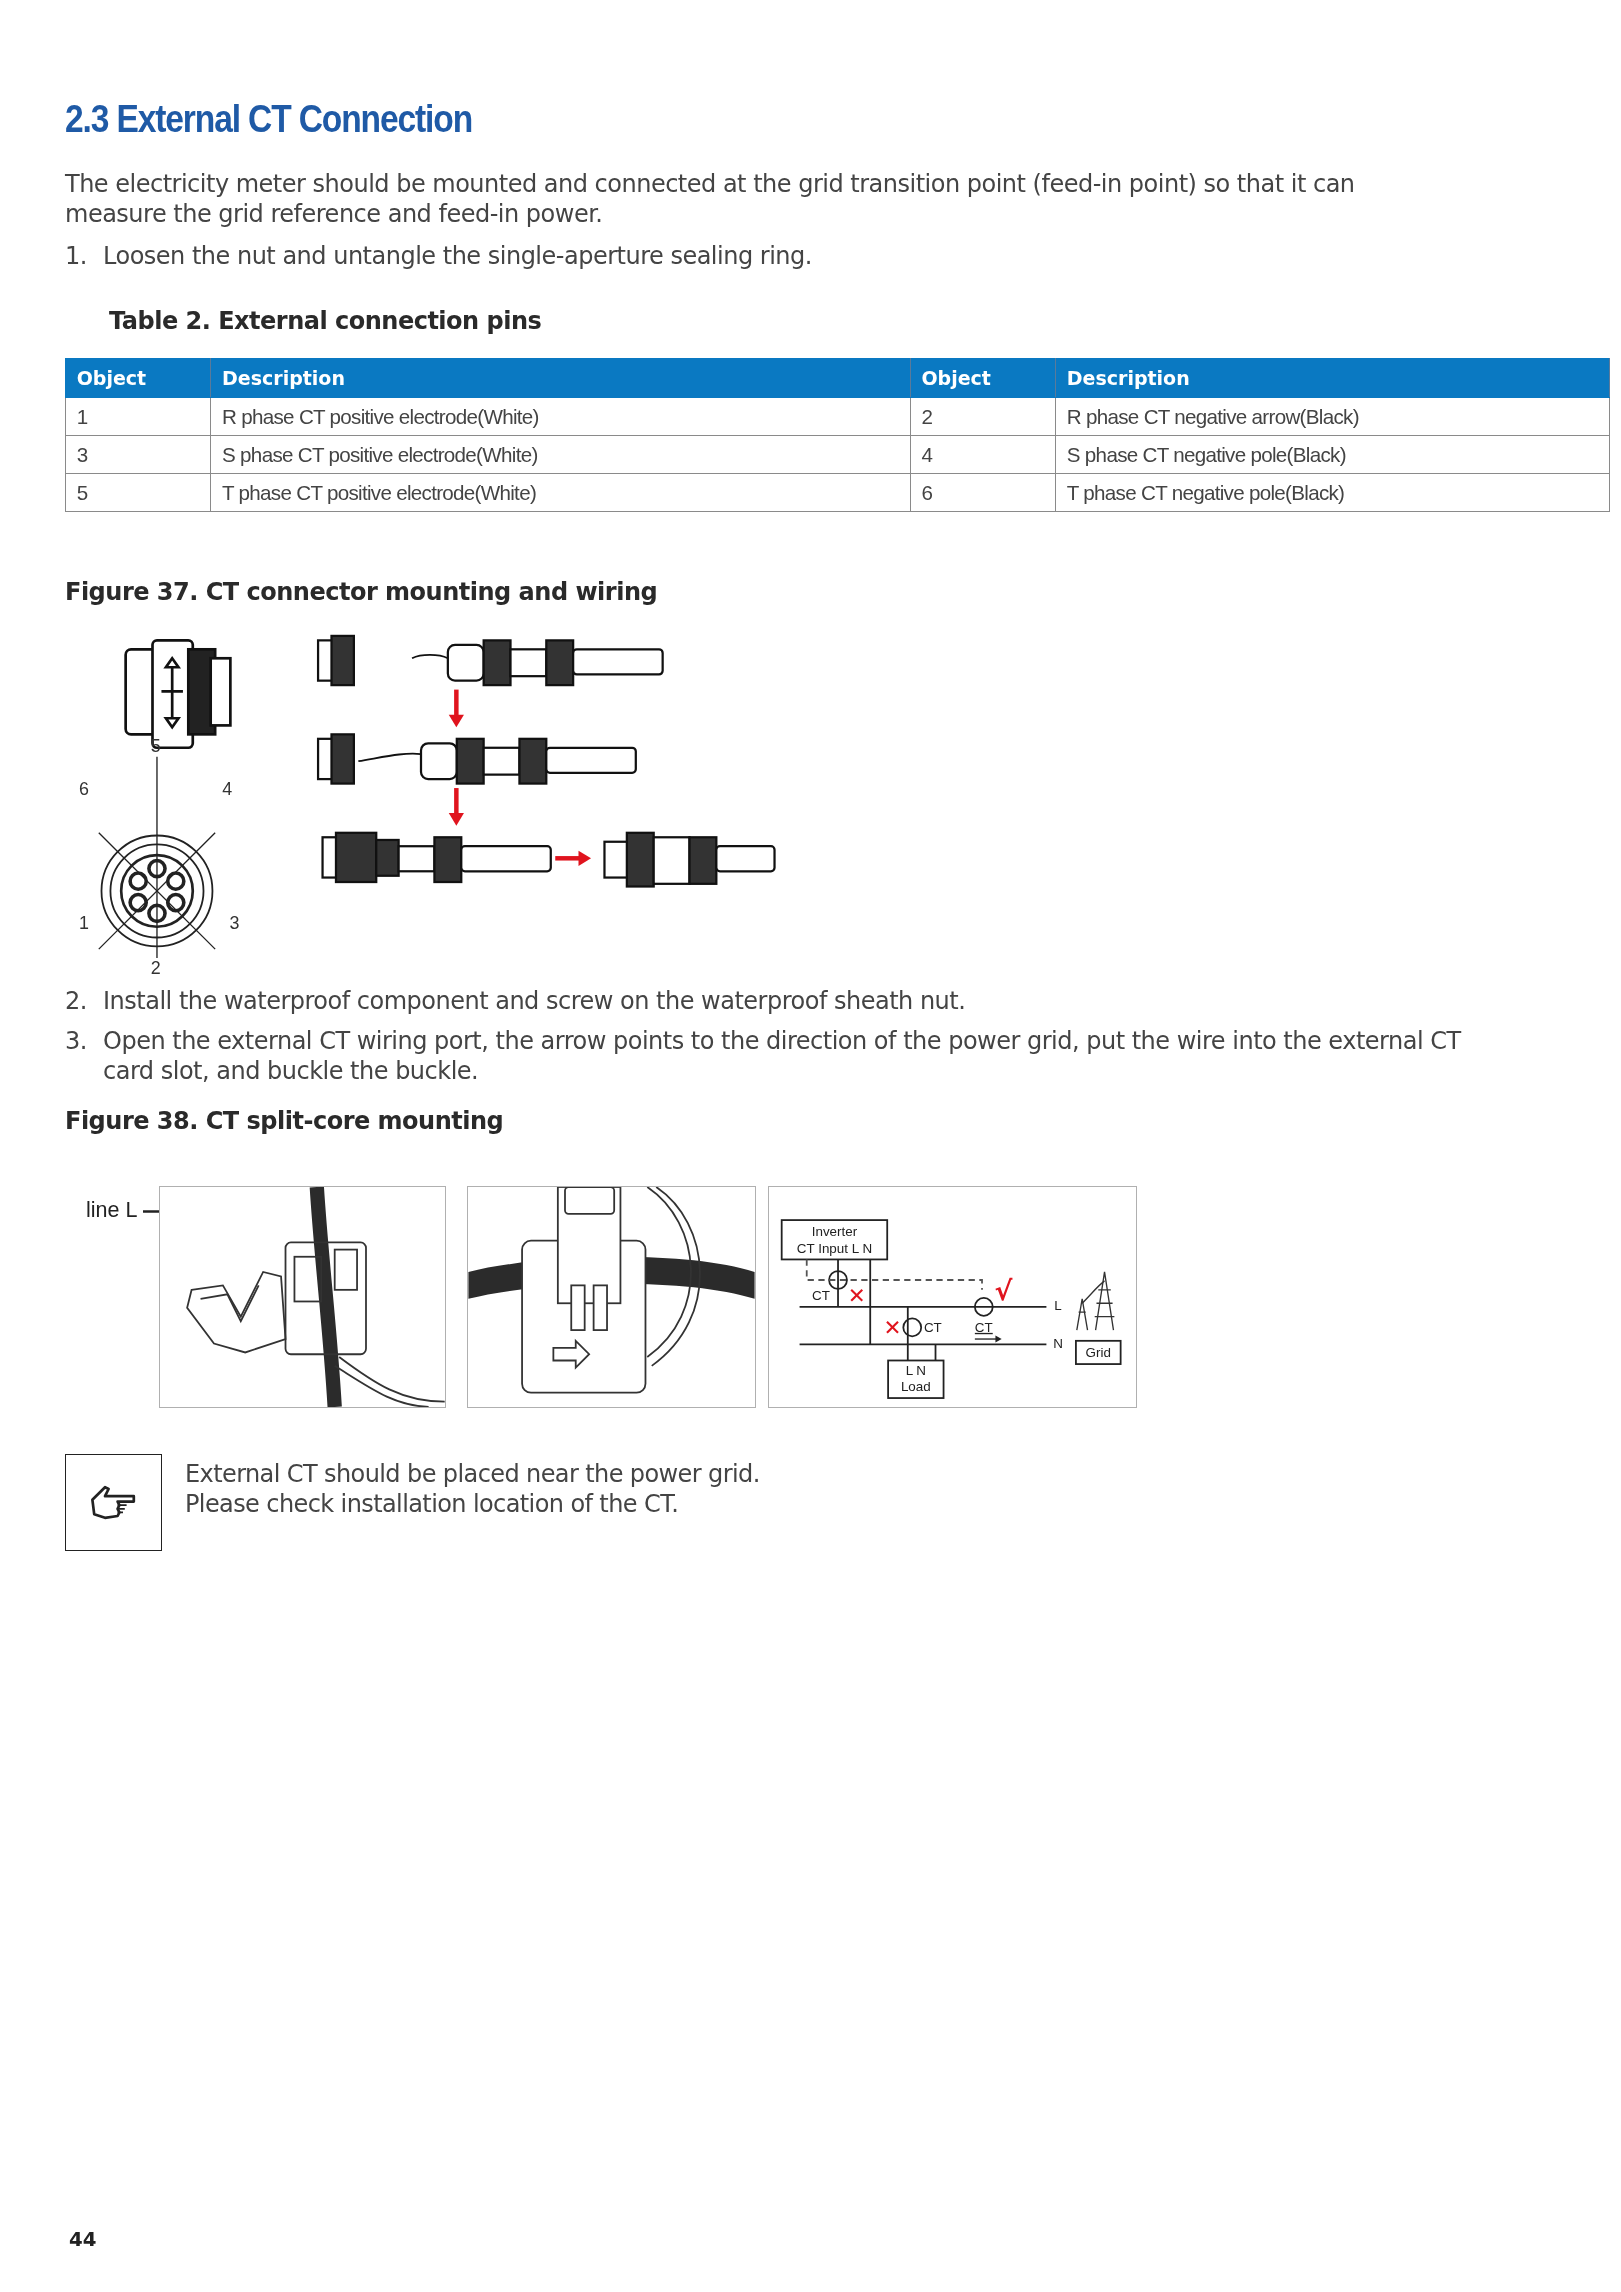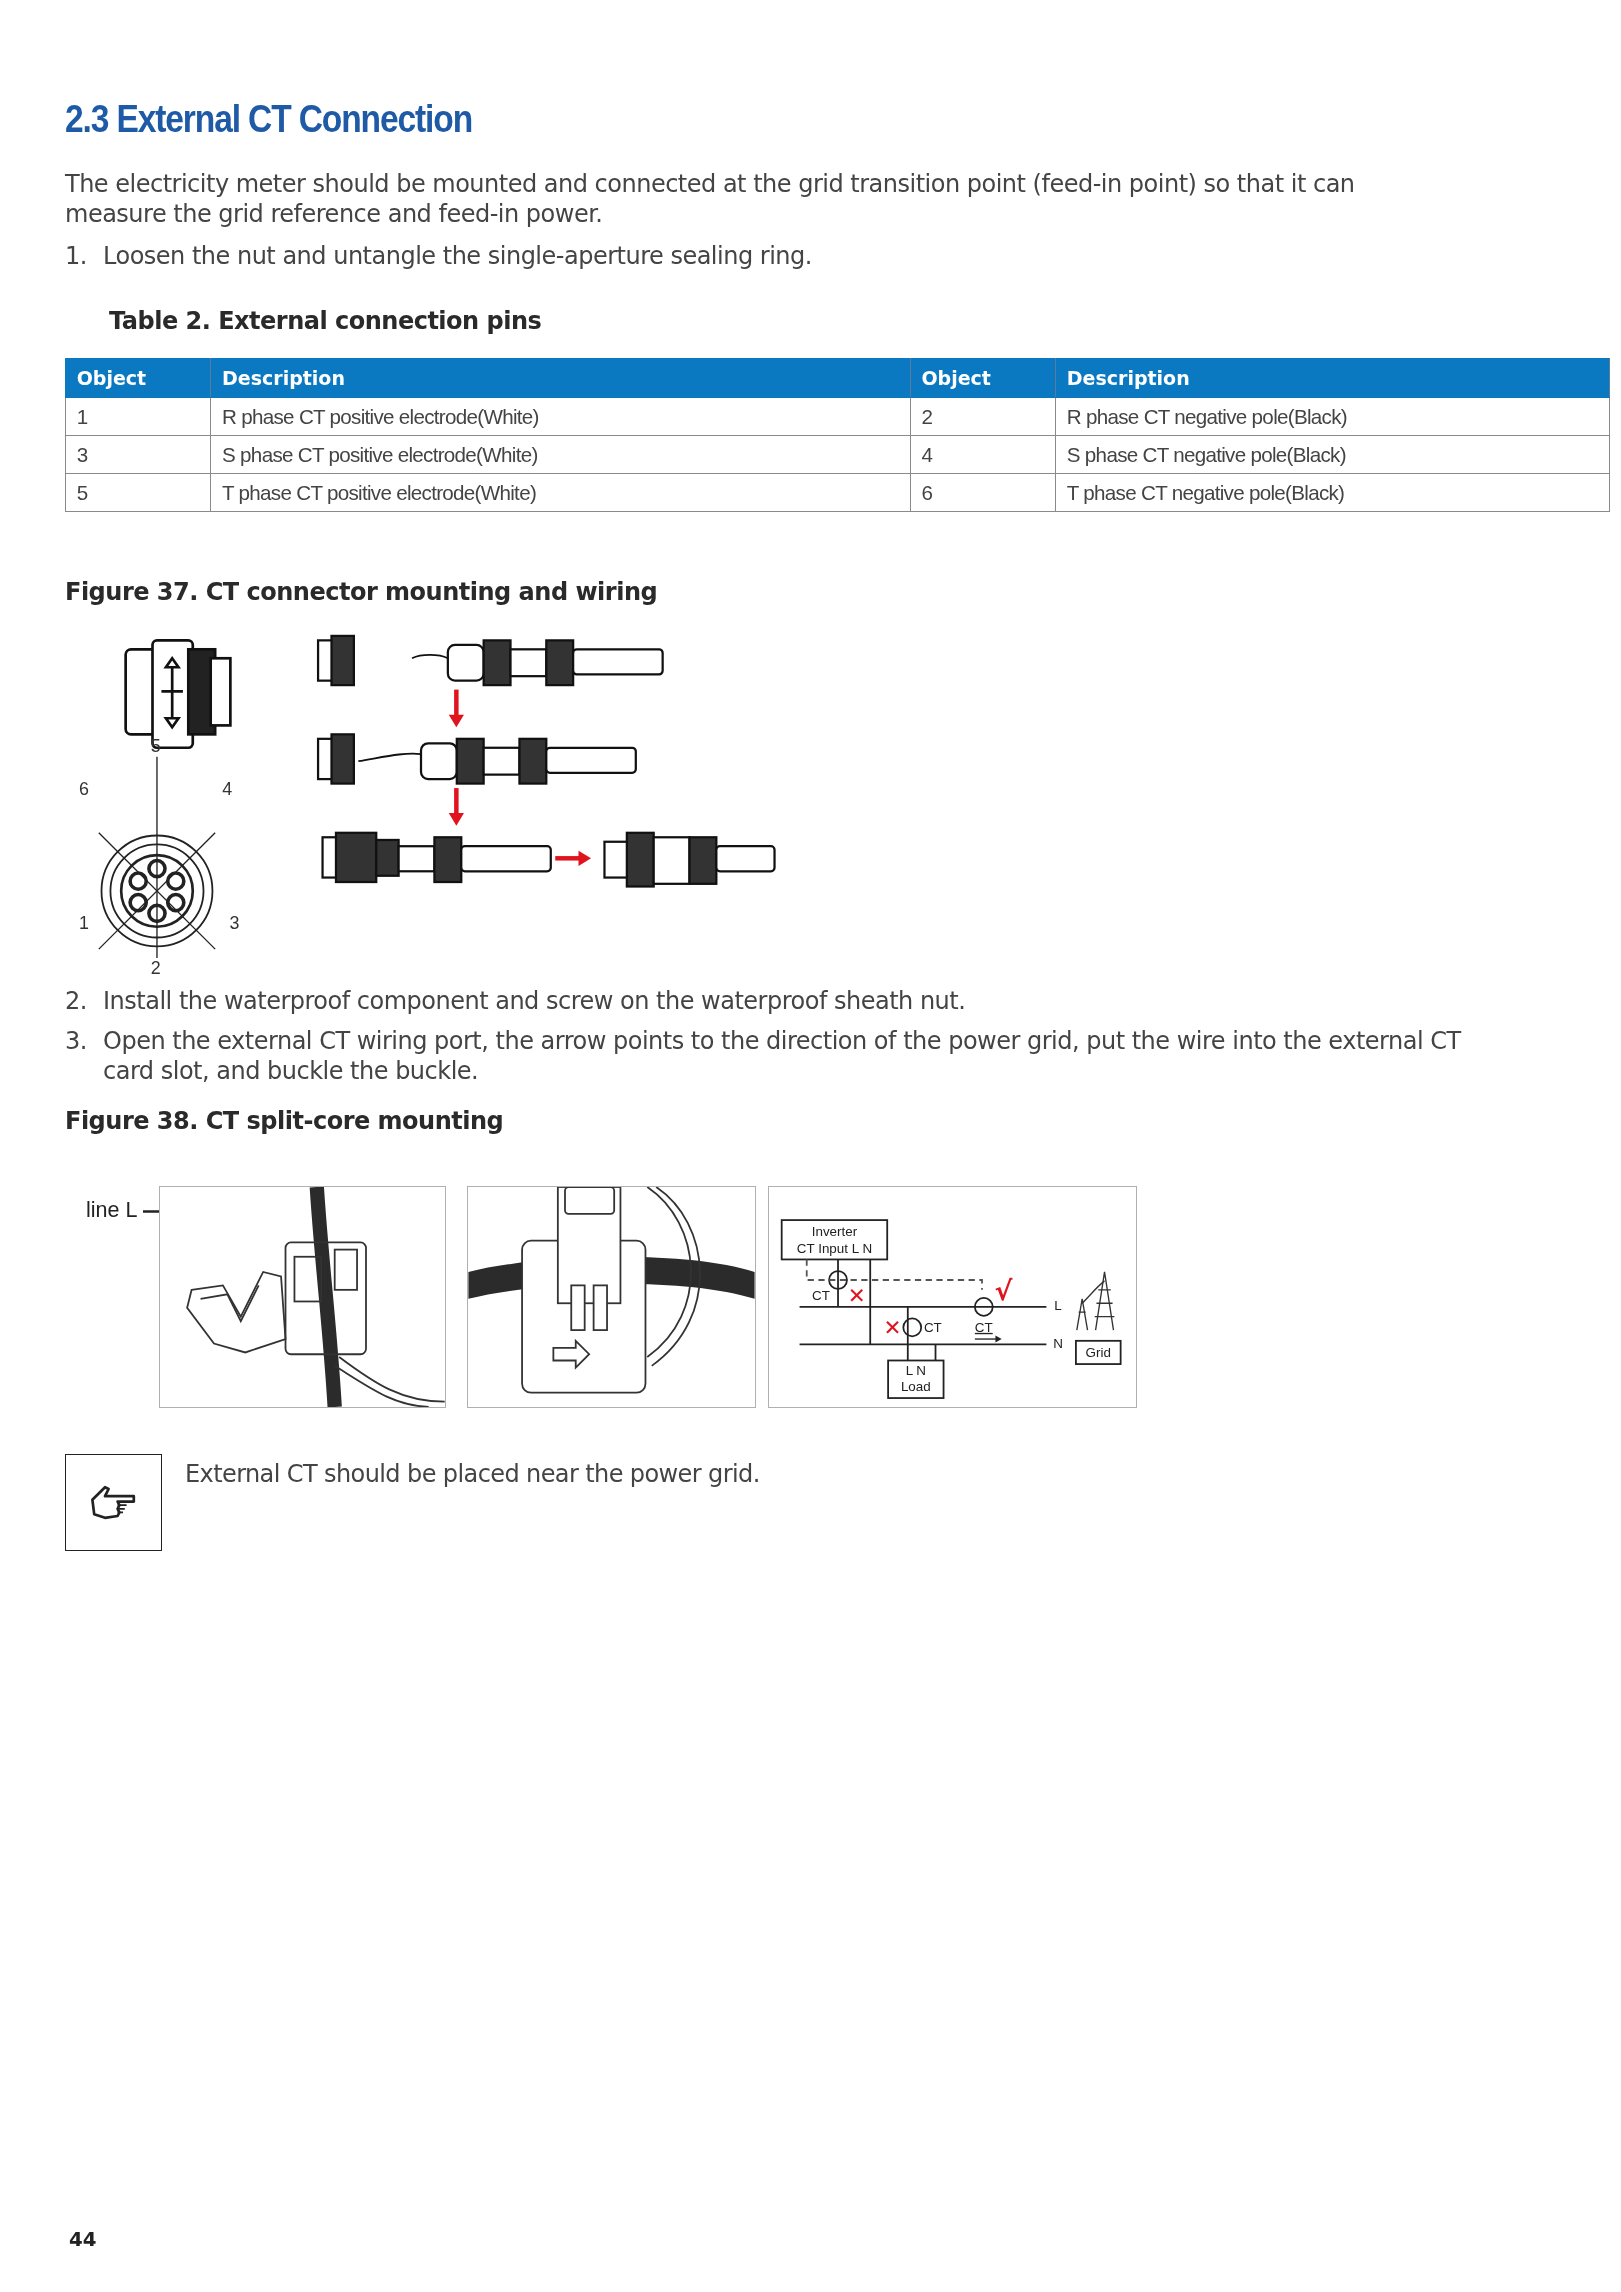--- a/index.html
+++ b/index.html
@@ -44,21 +44,21 @@
       <th class="col2">Description</th>
       <th class="col3">Object</th>
       <th>Description</th>
     </tr>
   </thead>
   <tbody>
     <tr>
       <td>1</td>
       <td>R phase CT positive electrode(White)</td>
       <td>2</td>
-      <td>R phase CT negative pole(Black)</td>
+      <td>R phase CT negative arrow(Black)</td>
     </tr>
     <tr>
       <td>3</td>
       <td>S phase CT positive electrode(White)</td>
       <td>4</td>
       <td>S phase CT negative pole(Black)</td>
     </tr>
     <tr>
       <td>5</td>
       <td>T phase CT positive electrode(White)</td>
@@ -259,16 +259,17 @@
 
 <div class="abs note-box">
   <svg width="54" height="45" viewBox="0 0 60 50">
     <path d="M6 22 L20 8 L24 10 L20 18 L52 18 L52 24 L34 24 L36 28 L34 32 L36 36 L34 40 L20 42 L8 38 Z" fill="#fff" stroke="#222" stroke-width="3" stroke-linejoin="round"></path>
     <path d="M34 28 H44 M34 32 H42 M34 36 H40" stroke="#222" stroke-width="2"></path>
   </svg>
 </div>
 
 <div class="abs note-text">
   <div>External CT should be placed near the power grid.</div>
+  <div>Please check installation location of the CT.</div>
 </div>
 
 <div class="abs page-num">44</div>
 
 
 </body></html>

